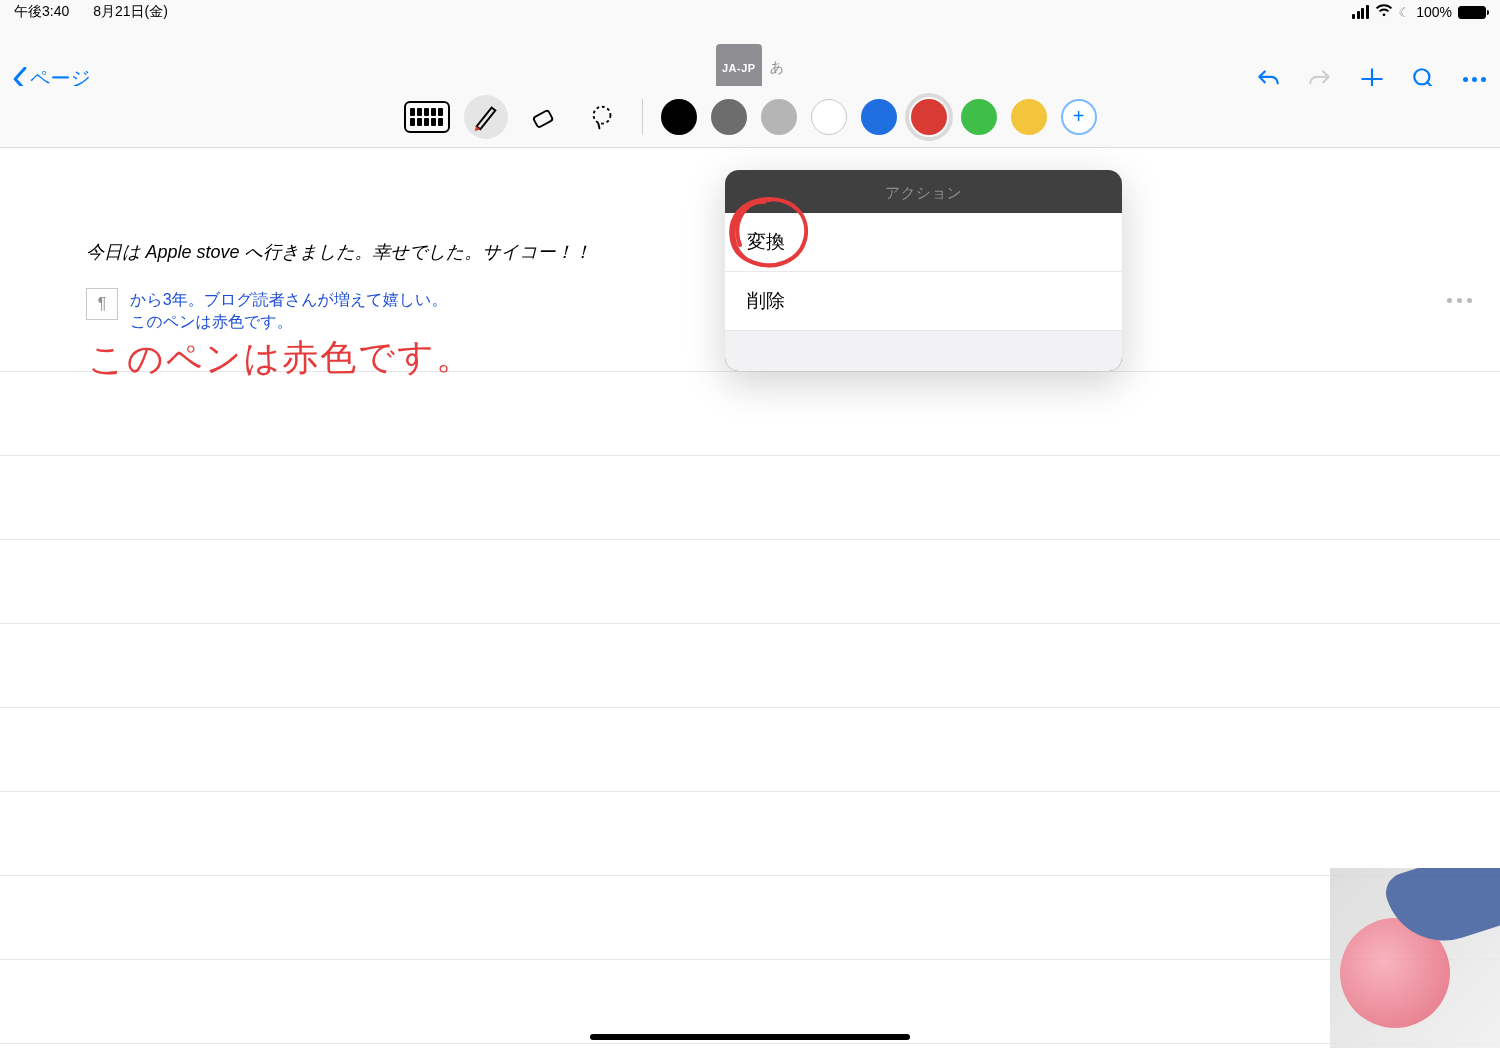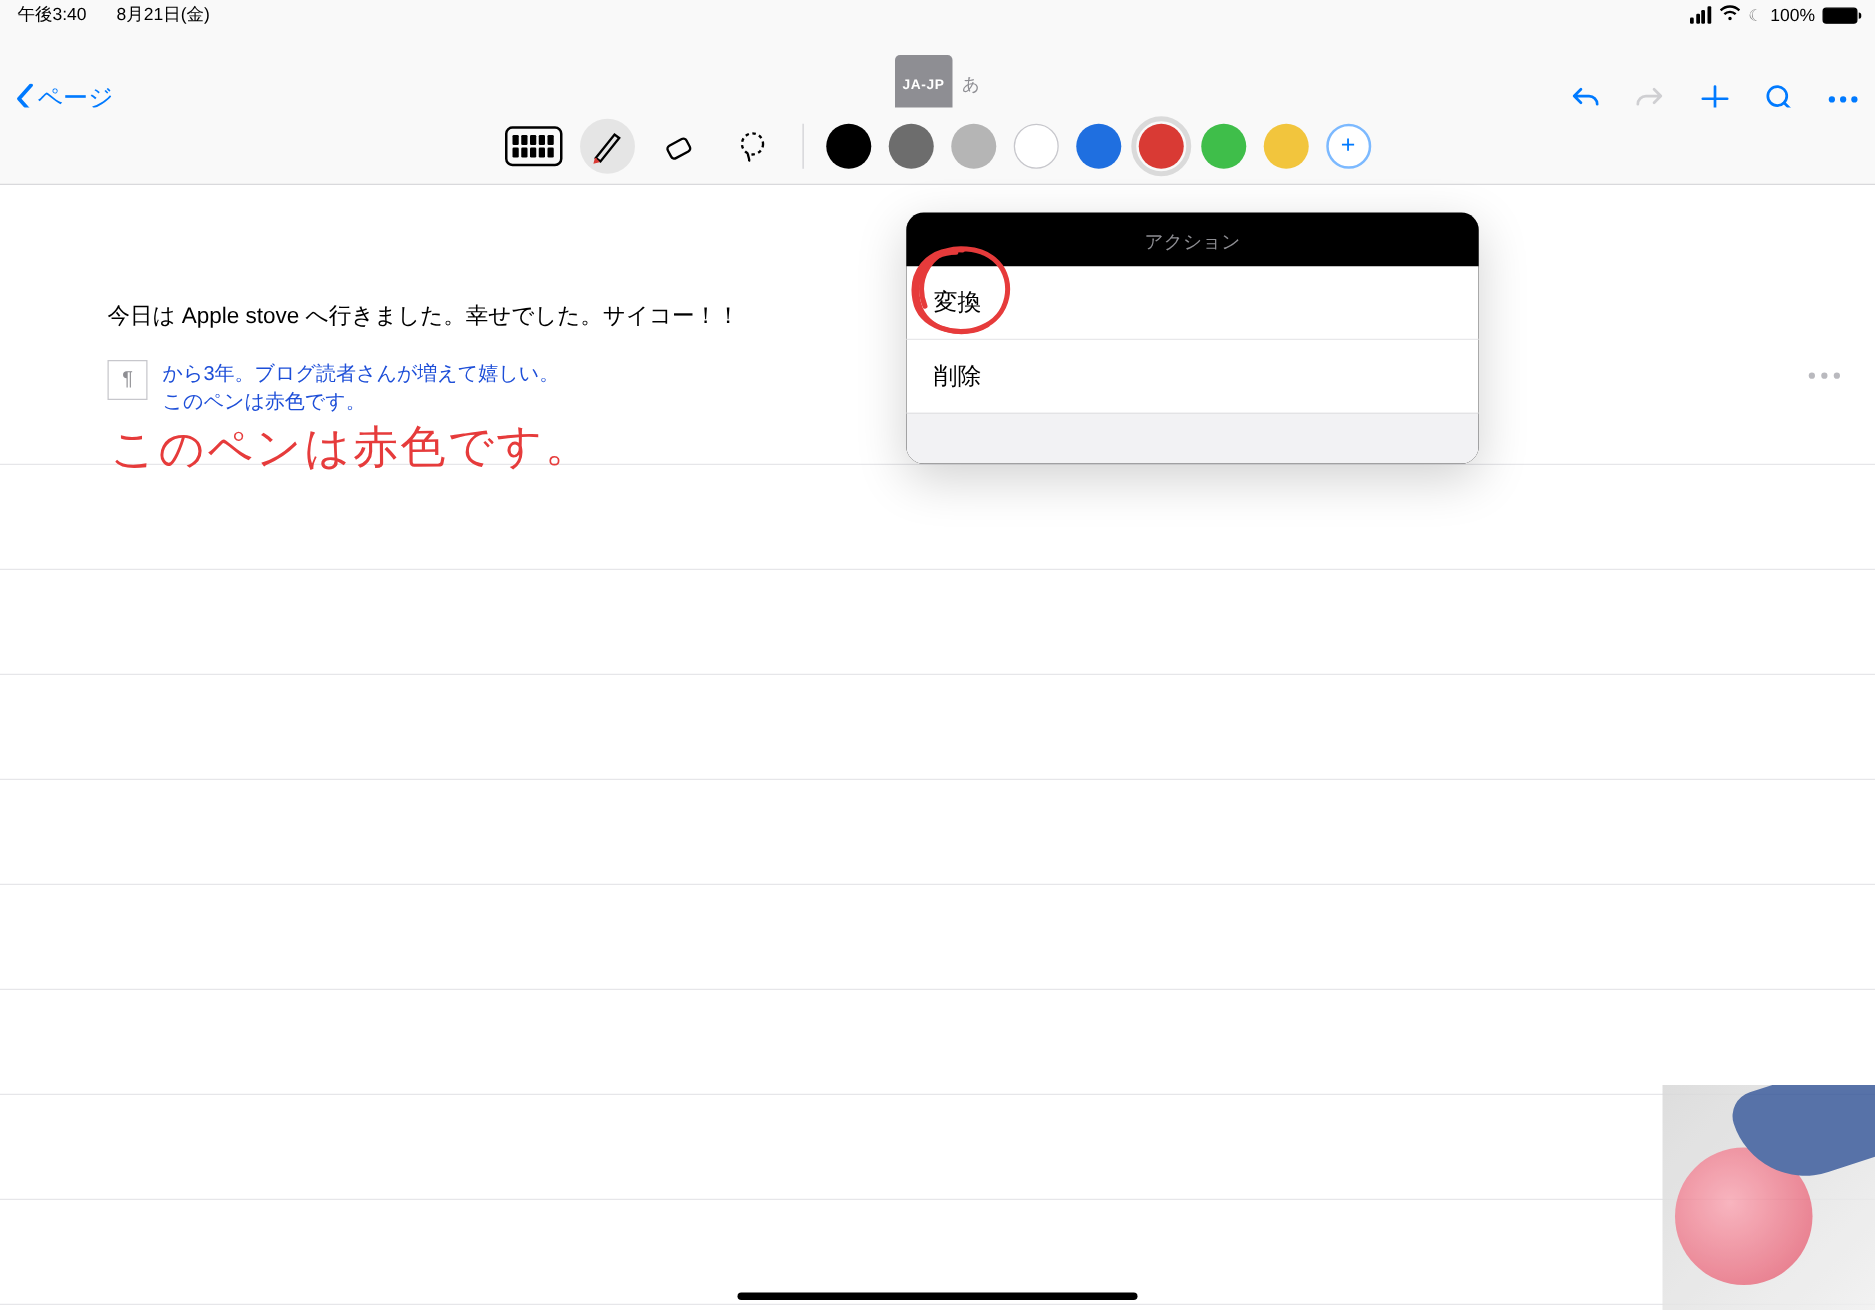--- a/index.html
+++ b/index.html
@@ -43,29 +43,29 @@
   .kbd-btn .inner{ width:34px; height:18px; display:grid; grid-template-columns:repeat(5,1fr); grid-template-rows:repeat(2,1fr); gap:2px;}
   .kbd-btn .inner span{background:#000;border-radius:1px;}
   .swatch { width:36px; height:36px; border-radius:50%; }
   .swatch.sel { outline:4px solid rgba(0,0,0,0.12); outline-offset:2px; }
   .swatch.add { border:2px solid #7cb9ff; background:#fff; color:#007aff; display:flex;align-items:center;justify-content:center; font-size:20px; font-weight:300;}
 
   
   .canvas { position:absolute; top:148px; left:0; right:0; bottom:0; background:#fff; }
   .ruled { position:absolute; top:140px; left:0; right:0; bottom:0; }
   .ruled .line { height:84px; border-bottom:1px solid #e6e6e9; }
-  .typed-line { position:absolute; top:92px; left:86px; font-size:18px; color:#000; }
+  .typed-line { position:absolute; top:92px; left:86px; font-size:18px; color:#000;font-style:italic; }
   .para-box { position:absolute; top:140px; left:86px; width:32px; height:32px; border:1px solid #c7c7cc; display:flex; align-items:center; justify-content:center; color:#8e8e93; font-size:16px; background:#fff; }
   .grey-preview { position:absolute; top:141px; left:130px; color:#1d4ed8; font-size:16px; line-height:1.35; }
   .handwriting { position:absolute; top:186px; left:88px; color:#e63b3b; font-family:"Comic Sans MS","Bradley Hand",cursive; font-size:36px; letter-spacing:2px; transform:rotate(-0.5deg); }
   .more-side { position:absolute; top:150px; right:28px; display:flex; gap:5px; }
   .more-side span{width:5px;height:5px;border-radius:50%;background:#b9b9be;}
 
   
-  .popover { position:absolute; top:170px; left:725px; width:458px; background:#000000; border-radius:14px; box-shadow:0 12px 40px rgba(0,0,0,0.18); overflow:hidden; }
+  .popover { position:absolute; top:170px; left:725px; width:397px; background:#404040; border-radius:14px; box-shadow:0 12px 40px rgba(0,0,0,0.18); overflow:hidden; }
   .popover .header { padding:14px 22px 10px; color:#8e8e93; font-size:15px; text-align:center; }
   .popover .item { background:#fff; padding:16px 22px; font-size:19px; color:#000; border-bottom:1px solid #e8e8ea; }
   .popover .item:last-of-type { border-bottom:none; }
   .popover .tail { height:40px; background:#f2f2f4; }
 
   
   .red-circle { position:absolute; top:190px; left:720px; width:100px; height:85px; pointer-events:none; }
 
   
   .corner-art { position:absolute; right:0; bottom:0; width:170px; height:180px; background:linear-gradient(135deg,#d8d8d8 0%,#f0f0f0 100%); opacity:0.85; overflow:hidden; }

